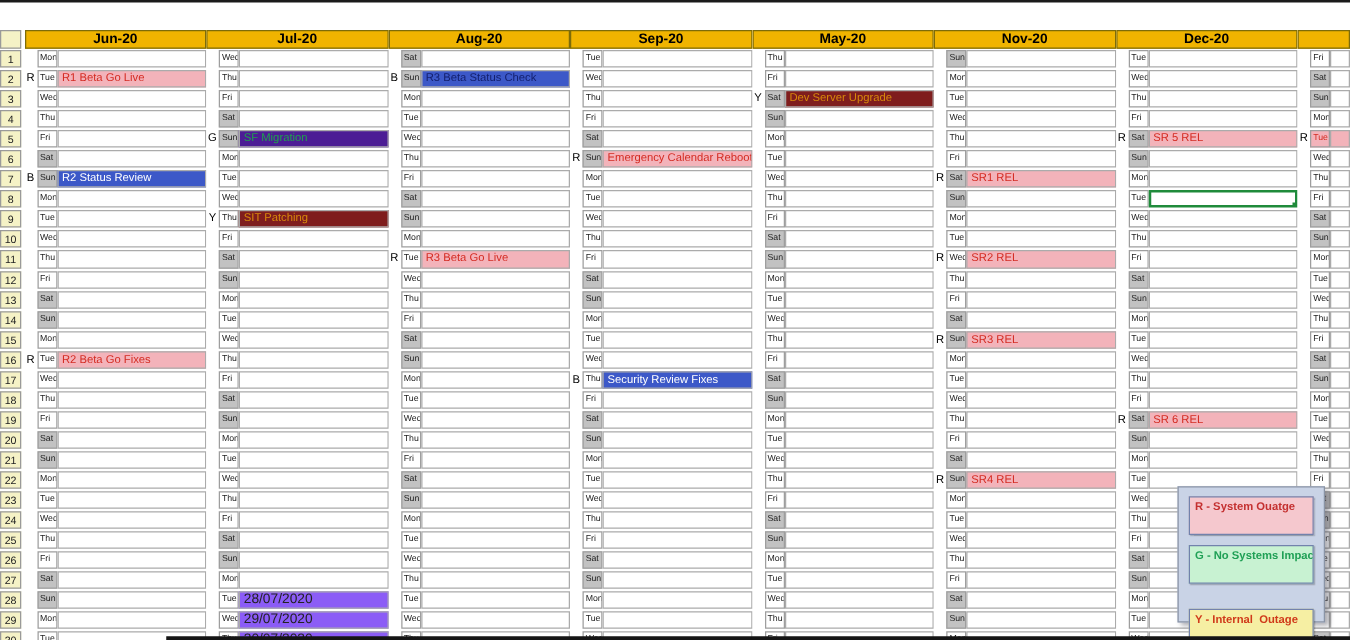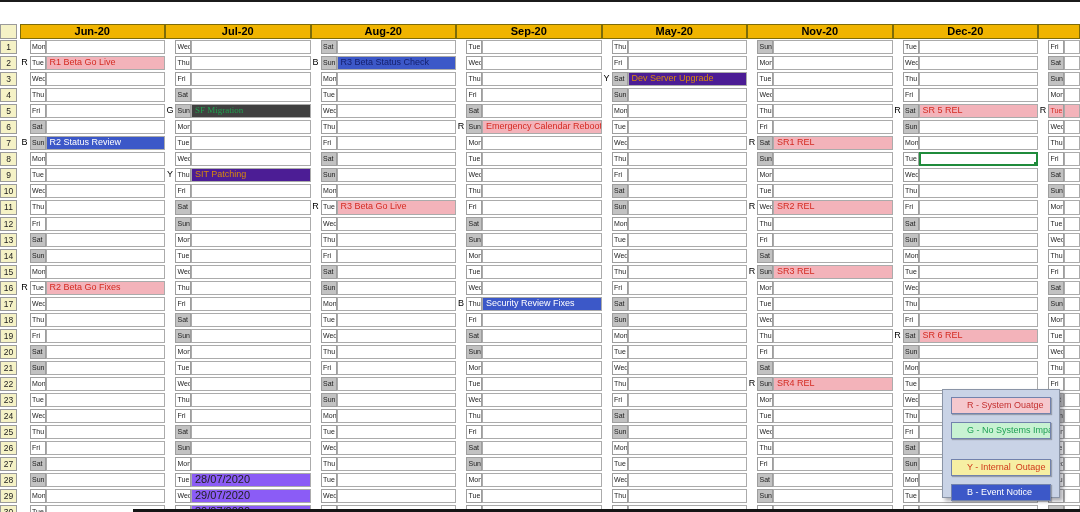--- a/index.html
+++ b/index.html
@@ -18,32 +18,32 @@
                 font-size:11px;font-weight:bold;color:#000;text-align:center;line-height:12.5px;overflow:hidden;white-space:nowrap;}
   .cal-row{height:14.05px;margin-bottom:2px;display:flex;flex:none;}
   .prefix-cell{width:10px;flex:none;font-size:9px;color:#000;text-align:center;line-height:13px;overflow:hidden;}
   .day-cell{width:16px;flex:none;box-sizing:border-box;border:1px solid #9e9e9e;background:#fff;
             font-size:7px;color:#222;line-height:11.5px;padding-left:1.5px;overflow:hidden;white-space:nowrap;}
   .day-cell.weekend{background:#C2C2C2;}
   .day-cell.hl-r{background:#F3B3BA;color:#D42B22;}
   .event-cell{flex:1;box-sizing:border-box;border:1px solid #ababab;background:#fff;position:relative;
               font-size:9px;color:#222;line-height:11.5px;padding-left:3px;overflow:hidden;white-space:nowrap;}
   .ev-r{background:#F3B3BA;color:#D42B22;}
-  .ev-g{background:#404040;color:#1FA04E;font-family:Liberation Serif, serif;}
-  .ev-y{background:#4c1d95;color:#D8890B;}
+  .ev-g{background:#4c1d95;color:#1FA04E;}
+  .ev-y{background:#7f1d1d;color:#D8890B;}
   .ev-b{background:#3C58C8;color:#FFFFFF;}
   .ev-b-dark{background:#3C58C8;color:#14206E;}
   .ev-date{background:#8b5cf6;color:#222;font-size:11px;}
   .event-cell.selected{border:2px solid #1F8B3B;}
   .sel-handle{position:absolute;right:-2px;bottom:-2px;width:4px;height:4px;background:#1F8B3B;}
   .legend{position:absolute;left:942px;top:389px;width:118px;height:109px;box-sizing:border-box;
           background:#C9D3E6;border:1px solid #8a94a6;box-shadow:3px 3px 4px rgba(70,70,85,.45);padding:7px 8px;}
-  .legend-item{height:17px;margin-bottom:8px;box-sizing:border-box;border:1px solid #7282AC;
-               box-shadow:1px 1px 1px rgba(0,0,0,.25);font-size:9px;font-weight:normal;line-height:15px;
-               padding-left:15px;overflow:hidden;white-space:pre;}
+  .legend-item{height:31px;margin-bottom:8px;box-sizing:border-box;border:1px solid #7282AC;
+               box-shadow:1px 1px 1px rgba(0,0,0,.25);font-size:9px;font-weight:bold;line-height:15px;
+               padding-left:4px;overflow:hidden;white-space:pre;}
   .lg-r{background:#F5C8CE;color:#C43030;}
   .lg-g{background:#C8F2D2;color:#1FA055;}
   .lg-y{background:#F6EFA3;color:#D03A1A;margin-top:20px;}
   .lg-b{background:#3C58C8;color:#FFFFFF;}
   .bottom-line{position:absolute;left:133px;right:0;bottom:0;height:3px;background:#151515;}
 </style>
 </head>
 <body>
 
 <div class="app">

